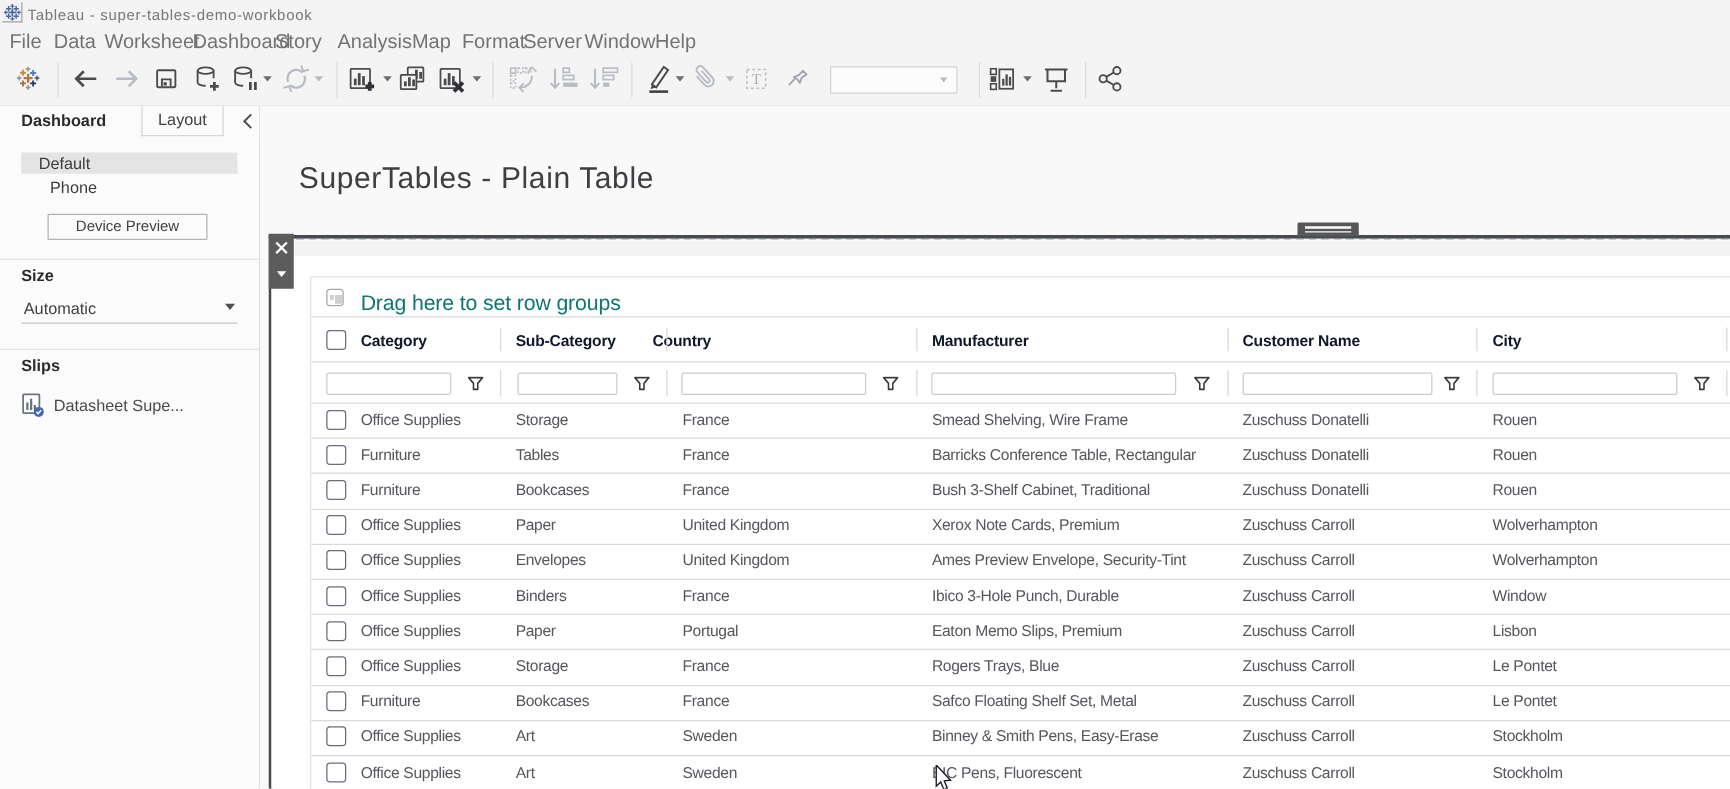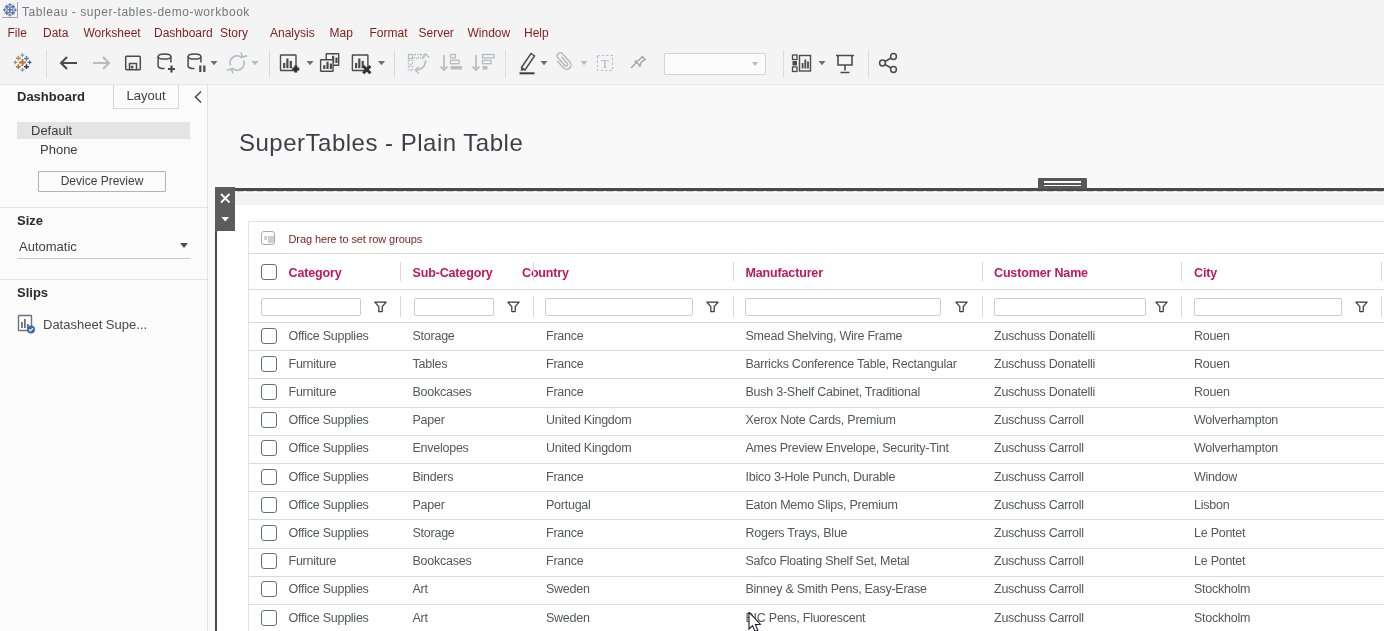--- a/index.html
+++ b/index.html
@@ -4,21 +4,21 @@
 <style>
 * { margin:0; padding:0; box-sizing:border-box; }
 html,body { width:1384px; height:631px; overflow:hidden; }
 body { font-family:"Liberation Sans",sans-serif; background:#f4f4f5; position:relative; }
 .abs { position:absolute; }
 
 #titlebar { position:absolute; left:0; top:0; width:1384px; height:23px; background:#f4f4f5; }
 #titletext { position:absolute; left:22px; top:5px; font-size:12px; letter-spacing:0.55px; color:#75777c; }
 #logobox { position:absolute; left:2px; top:2px; width:16px; height:16px; background:#f2f2f3; border-right:1px solid #a99fa4; border-bottom:1px solid #a99fa4; }
 #menubar { position:absolute; left:0; top:23px; width:1384px; height:21px; background:#f4f4f5; }
-#menubar span { position:absolute; top:2.5px; font-size:12px; line-height:15px; color:#7f1d1d; }
+#menubar span { position:absolute; top:2.5px; font-size:16px; line-height:15px; color:#737373; }
 #toolbar { position:absolute; left:0; top:44px; width:1384px; height:41px; background:#f4f4f5; border-bottom:1px solid #e7e7e7; }
 .tsep { position:absolute; top:6px; width:1px; height:28px; background:#dcdcdc; }
 #combobox { position:absolute; left:664px; top:9px; width:102px; height:22px; background:#fbfbfb; border:1px solid #d4d4d4; border-radius:1px; }
 .caret { position:absolute; width:0; height:0; border-left:3.5px solid transparent; border-right:3.5px solid transparent; border-top:4px solid #707070; }
 .caretg { border-top-color:#b9b9b9; }
 
 #panel { position:absolute; left:0; top:85px; width:208px; height:546px; background:#fbfbfb; border-right:1px solid #e2e2e2; }
 #tabrow { position:absolute; left:0; top:0; width:207px; height:24px; background:#fbfbfb; }
 #tab-dash { position:absolute; left:17px; top:4px; font-size:13px; font-weight:bold; color:#2b2b2b; }
 #tab-layout { position:absolute; left:113px; top:0; width:66px; height:24px; border-left:1px solid #d6d6d6; border-right:1px solid #d6d6d6; border-bottom:1px solid #d6d6d6; text-align:center; font-size:13px; color:#414141; line-height:22px; background:#fbfbfb; }
@@ -43,25 +43,25 @@
 #bluedash { position:absolute; left:217px; top:191px; width:1167px; height:1px; background:repeating-linear-gradient(90deg,#bccee3 0px,#bccee3 6px,#f3f3f3 6px,#f3f3f3 10px); }
 #band { position:absolute; left:217px; top:192.5px; width:1167px; height:13px; background:#f3f3f3; }
 #worksheet { position:absolute; left:217px; top:205px; width:1167px; height:426px; background:#ffffff; }
 #darkblock { position:absolute; left:214.5px; top:187px; width:20.5px; height:44px; background:#5c5c5c; }
 
 #tbl-top { position:absolute; left:248px; top:221px; width:1136px; height:1px; background:#e2e2e2; }
 #tbl-left { position:absolute; left:248px; top:221px; width:1px; height:410px; background:#e2e2e2; }
 .hline { position:absolute; left:249px; width:1135px; height:1px; background:#d9d9d9; }
 .vsep { position:absolute; width:1px; background:#d9d9d9; }
 .cb { position:absolute; left:261px; width:16px; height:16px; border:1.5px solid #686d7e; border-radius:3px; background:#fff; }
-.hdr { position:absolute; font-size:12.5px; letter-spacing:-0.15px; font-weight:bold; color:#be185d; }
+.hdr { position:absolute; font-size:12.5px; letter-spacing:-0.15px; font-weight:bold; color:#0f172a; }
 .cell { position:absolute; font-size:12.5px; letter-spacing:-0.25px; color:#55575c; white-space:nowrap; }
 .finput { position:absolute; top:297.5px; height:18.5px; background:#fff; border:1px solid #c9cdd1; border-radius:2px; }
 #dragicon { position:absolute; left:261px; top:231px; width:14px; height:14px; border:1px solid #a8a8a8; border-radius:3px; }
-#dragtext { position:absolute; left:288.5px; top:233px; font-size:11px; letter-spacing:-0.1px; color:#7f1d1d; }
+#dragtext { position:absolute; left:288.5px; top:233px; font-size:17px; letter-spacing:-0.1px; color:#0f766e; }
 </style>
 </head>
 <body>
 <div id="titlebar">
   <div id="logobox"><svg width="16" height="16" viewBox="0 0 16 16">
         <g transform="translate(-1.8,-2.0)">
           <path d="M9.20 3.20 h1.00 v1.10 h1.10 v1.00 h-1.10 v1.10 h-1.00 v-1.10 h-1.10 v-1.00 h1.10 Z" fill="#45699f"></path>
           <path d="M9.20 13.40 h1.00 v1.10 h1.10 v1.00 h-1.10 v1.10 h-1.00 v-1.10 h-1.10 v-1.00 h1.10 Z" fill="#45699f"></path>
           <path d="M4.00 8.30 h1.00 v1.10 h1.10 v1.00 h-1.10 v1.10 h-1.00 v-1.10 h-1.10 v-1.00 h1.10 Z" fill="#45699f"></path>
           <path d="M14.40 8.30 h1.00 v1.10 h1.10 v1.00 h-1.10 v1.10 h-1.00 v-1.10 h-1.10 v-1.00 h1.10 Z" fill="#45699f"></path>

